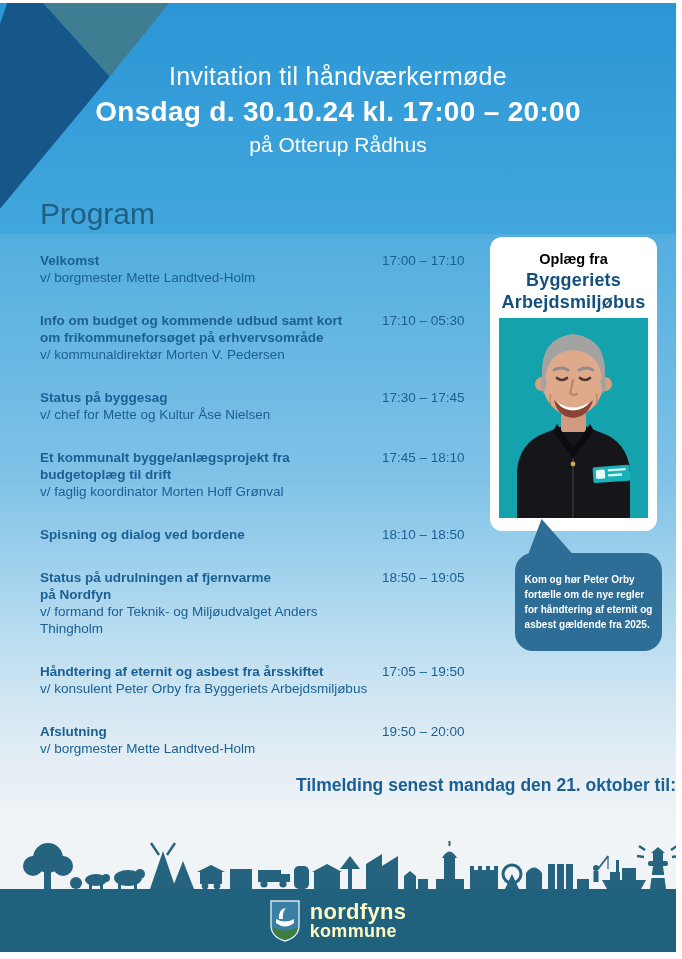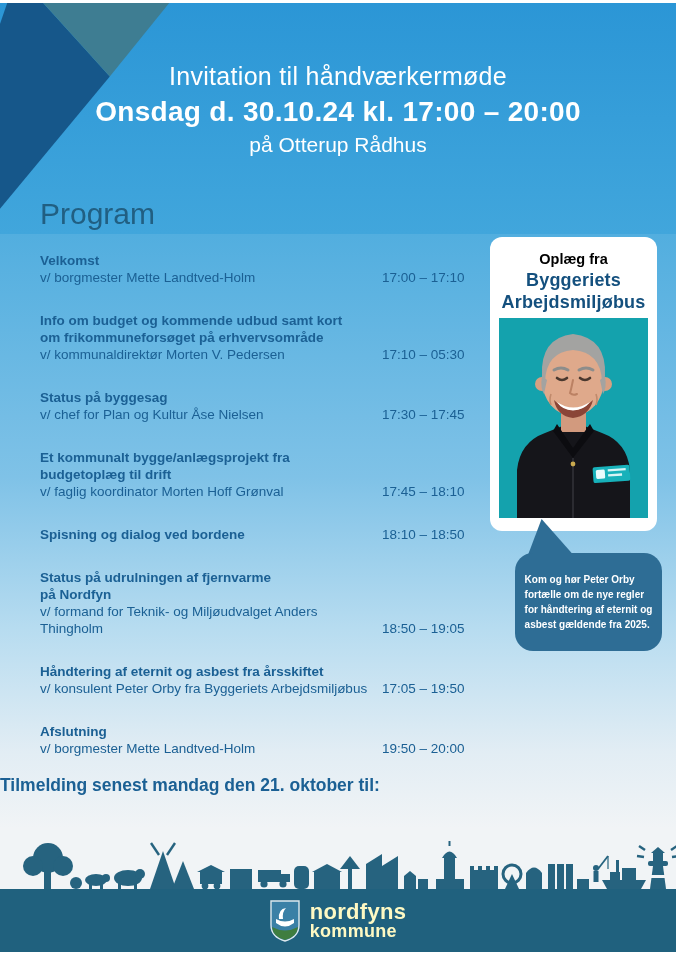--- a/index.html
+++ b/index.html
@@ -18,40 +18,40 @@
   .tri-teal{width:180px; height:80px;
             clip-path:polygon(24% 0%, 94% 0%, 61% 92%);
             background:#3e7d92;}
   .titles{position:absolute; left:0; top:56px; width:676px; text-align:center; color:#ffffff;}
   .title-1{font-size:25px; font-weight:500; letter-spacing:.3px; line-height:34px;}
   .title-2{font-size:28px; font-weight:bold; letter-spacing:.3px; line-height:37px;}
   .title-3{font-size:21px; font-weight:500; line-height:29px;}
   
   .program-heading{position:absolute; left:40px; top:194px; font-size:30px; color:#215f82;}
   .program-list{position:absolute; left:40px; top:249px; width:432px;}
-  .prog-item{display:flex; justify-content:space-between; align-items:flex-end; margin-bottom:26px;}
+  .prog-item{display:flex; justify-content:space-between; align-items:flex-start; margin-bottom:26px;}
   .prog-text{width:338px;}
   .prog-title{font-size:13.5px; font-weight:bold; color:#1b6094; line-height:17px; white-space:pre-line;}
   .prog-speaker{font-size:13.5px; color:#1b6094; line-height:17px;}
   .prog-time{width:90px; font-size:13.5px; color:#1b6094; line-height:17px; white-space:nowrap;}
   
   .speaker-card{position:absolute; left:490px; top:234px; width:167px; height:294px;
                 background:#ffffff; border-radius:12px; text-align:center;}
   .card-intro{margin-top:13px; font-size:14.5px; font-weight:bold; color:#000000; line-height:19px;}
   .card-org{font-size:18px; font-weight:bold; color:#14507e; line-height:22px; letter-spacing:.2px;}
   .photo-frame{position:absolute; left:9px; top:81px; width:149px; height:200px; overflow:hidden;}
   
   .bubble-tail{position:absolute; left:520px; top:516px; width:60px; height:38px;
                background:#2e6d95; clip-path:polygon(36% 0%, 92% 100%, 12% 100%);}
   .speech-bubble{position:absolute; left:515px; top:550px; width:147px; height:98px;
                  background:#2e6d95; border-radius:18px; display:flex; align-items:center; justify-content:center;}
   .bubble-text{color:#ffffff; font-size:10px; font-weight:bold; line-height:15px;
                text-align:left; white-space:pre-line; padding:0 8px;}
   
-  .signup{position:absolute; left:0; top:770px; width:676px; text-align:left; color:#1b6094;}
+  .signup{position:absolute; left:0; top:770px; width:676px; text-align:right; color:#1b6094;}
   .signup-heading{font-size:17.5px; font-weight:bold; line-height:24px;}
   .signup-contact{font-size:14.5px; font-style:italic; line-height:26px;}
   
   .skyline{position:absolute; left:0; top:836px; width:676px; height:50px;}
   .footer-bar{position:absolute; left:0; top:886px; width:676px; height:63px; background:#20617e;
               display:flex; align-items:center; justify-content:center;}
   .logo{display:flex; align-items:center; gap:10px;}
   .logo-text{color:#fef9c3; font-weight:bold; text-align:left;}
   .logo-line1{font-size:22px; line-height:21px; letter-spacing:.3px;}
   .logo-line2{font-size:18px; line-height:18px; letter-spacing:.3px;}
@@ -86,21 +86,21 @@
         <div class="prog-text">
           <div class="prog-title">Info om budget og kommende udbud samt kort
 om frikommuneforsøget på erhvervsområde</div>
           <div class="prog-speaker">v/ kommunaldirektør Morten V. Pedersen</div>
         </div>
         <div class="prog-time">17:10 – 05:30</div>
       </div>
       <div class="prog-item">
         <div class="prog-text">
           <div class="prog-title">Status på byggesag</div>
-          <div class="prog-speaker">v/ chef for Plan og Kultur Åse Nielsen</div>
+          <div class="prog-speaker">v/ chef for Mette og Kultur Åse Nielsen</div>
         </div>
         <div class="prog-time">17:30 – 17:45</div>
       </div>
       <div class="prog-item">
         <div class="prog-text">
           <div class="prog-title">Et kommunalt bygge/anlægsprojekt fra
 budgetoplæg til drift</div>
           <div class="prog-speaker">v/ faglig koordinator Morten Hoff Grønval</div>
         </div>
         <div class="prog-time">17:45 – 18:10</div>

